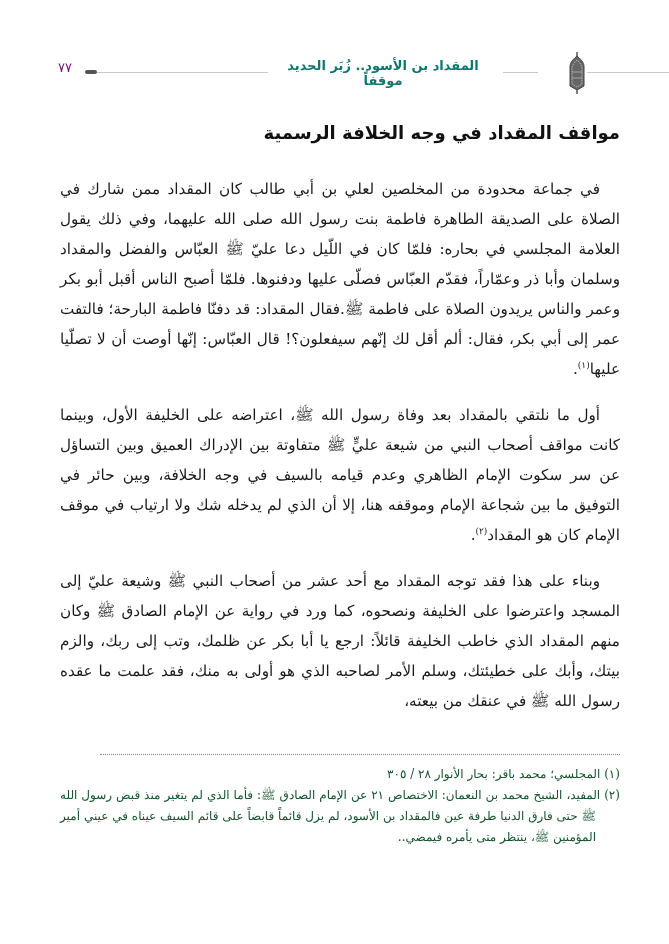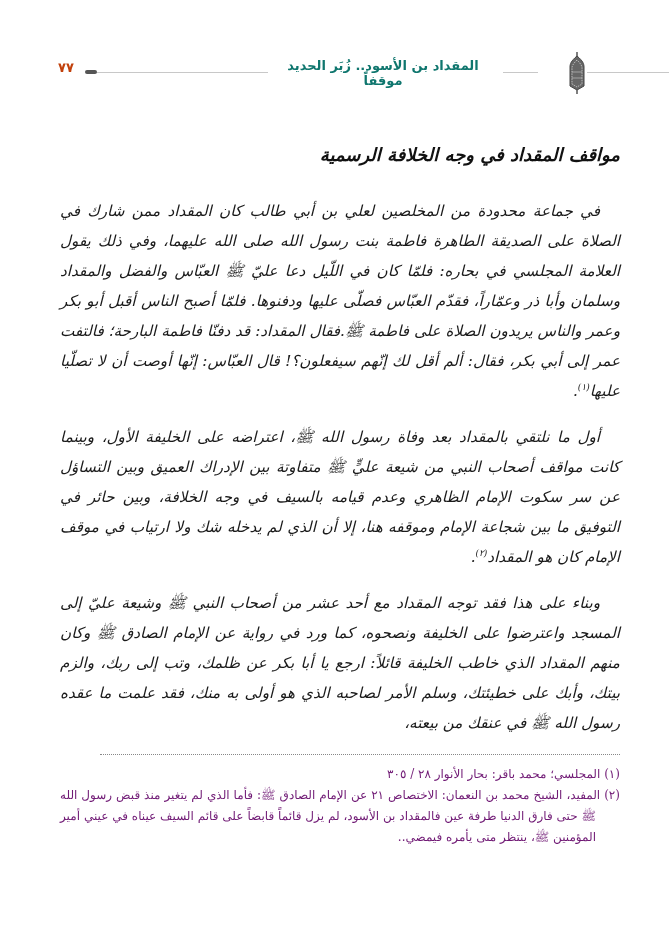--- a/index.html
+++ b/index.html
@@ -7,39 +7,39 @@
       width: 669px; height: 944px; position: relative; overflow: hidden;
       font-family: "DejaVu Serif", serif; color: #1a1a1a;
     }
     .header { position: absolute; top: 48px; left: 0; width: 669px; height: 50px; }
     .header .line-left { position: absolute; top: 24px; left: 88px; width: 180px; height: 1px; background: #c8c8c8; }
     .header .line-mid { position: absolute; top: 24px; left: 503px; width: 35px; height: 1px; background: #c8c8c8; }
     .header .line-right { position: absolute; top: 24px; left: 587px; width: 82px; height: 1px; background: #c8c8c8; }
     .header .marker { position: absolute; top: 22px; left: 85px; width: 12px; height: 4px; border-radius: 2px; background: #555; }
     .header .page-num {
       position: absolute; top: 12px; left: 58px; font-family: "DejaVu Sans", sans-serif;
-      font-size: 13px; font-weight: bold; color: #c2410c; direction: rtl;
+      font-size: 13px; font-weight: normal; color: #701a75; direction: rtl;
     }
     .header .running-title {
       position: absolute; top: 10px; left: 283px; width: 200px; text-align: center;
       font-family: "DejaVu Sans", sans-serif; font-size: 13px; font-weight: bold; color: #0f766e; direction: rtl;
     }
     .header .lantern-icon { position: absolute; top: 4px; left: 567px; width: 20px; height: 42px; }
 
-    .content { position: absolute; top: 140px; left: 60px; width: 560px; direction: rtl; text-align: justify; font-style: italic; }
+    .content { position: absolute; top: 118px; left: 60px; width: 560px; direction: rtl; text-align: justify; }
     .section-title {
       font-family: "DejaVu Sans", sans-serif; font-weight: bold; font-size: 18px;
       color: #111; margin: 0 0 26px 0; line-height: 30px;
     }
     .para { font-size: 15.2px; line-height: 30px; margin: 0 0 12px 0; text-indent: 20px; text-align-last: right; }
     .para + .para { margin-top: 16px; }
     sup { font-size: 9px; line-height: 0; }
 
     .fn-sep { position: absolute; top: 754px; left: 100px; width: 520px; height: 0; border-top: 1px dotted #888; }
-    .footnotes { position: absolute; top: 764px; left: 60px; width: 560px; direction: rtl; font-size: 12px; line-height: 21px; color: #701a75; }
+    .footnotes { position: absolute; top: 764px; left: 60px; width: 560px; direction: rtl; font-size: 12px; line-height: 21px; color: #14532d; }
     .fn { margin: 0; padding-right: 24px; text-indent: -24px; text-align: justify; }
   </style>
 </head>
 <body>
 
 <div class="header">
   <div class="line-right"></div>
   <div class="lantern-icon">
     <svg width="20" height="42" viewBox="0 0 20 42">
       <line x1="10" y1="0" x2="10" y2="5" stroke="#555" stroke-width="1.5"></line>

